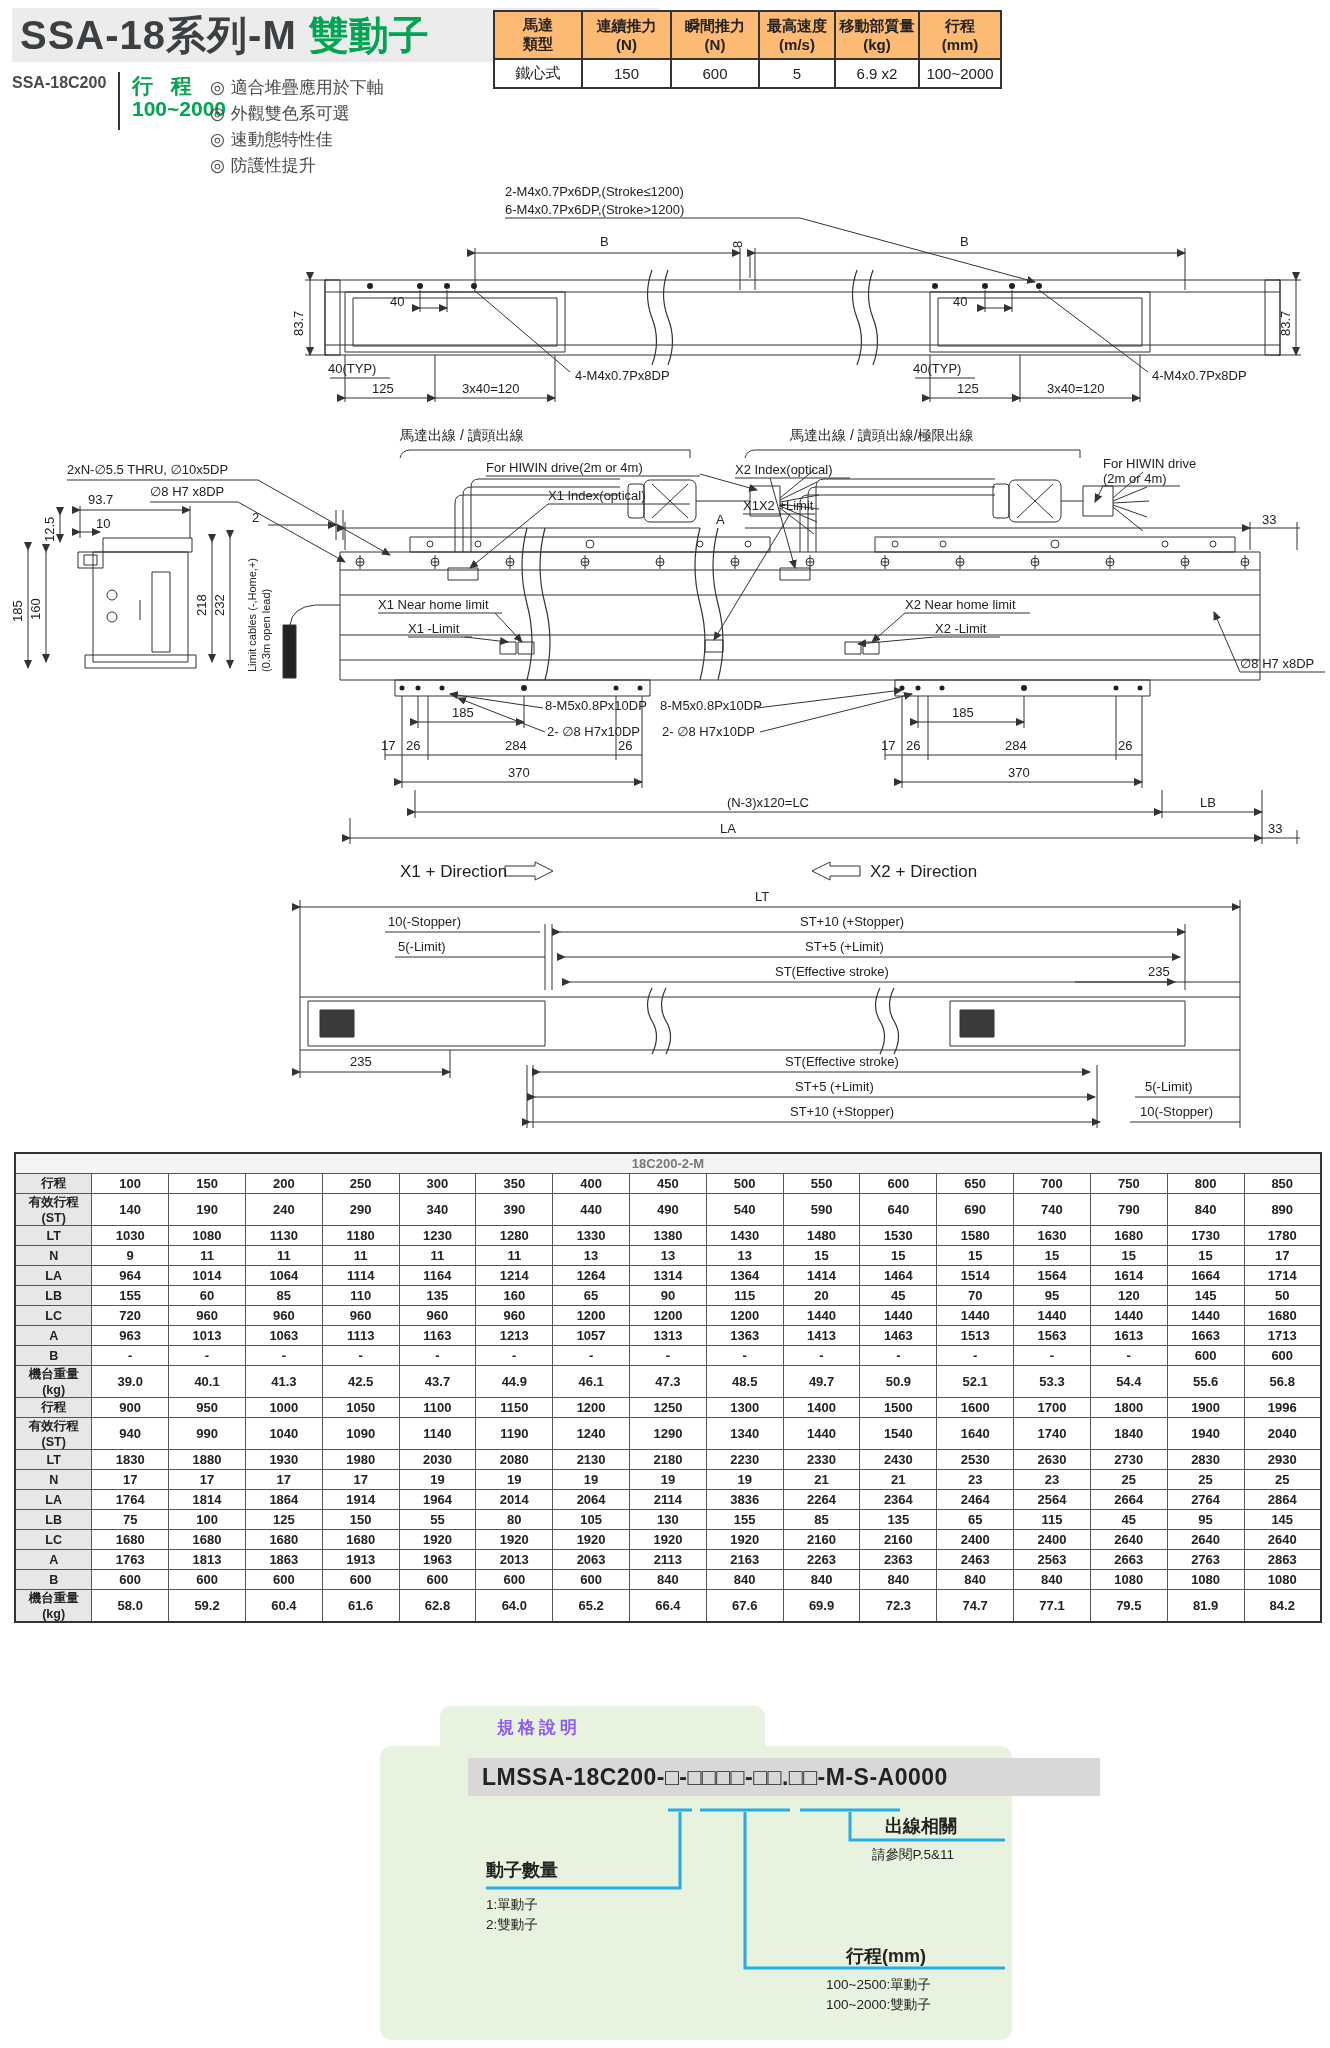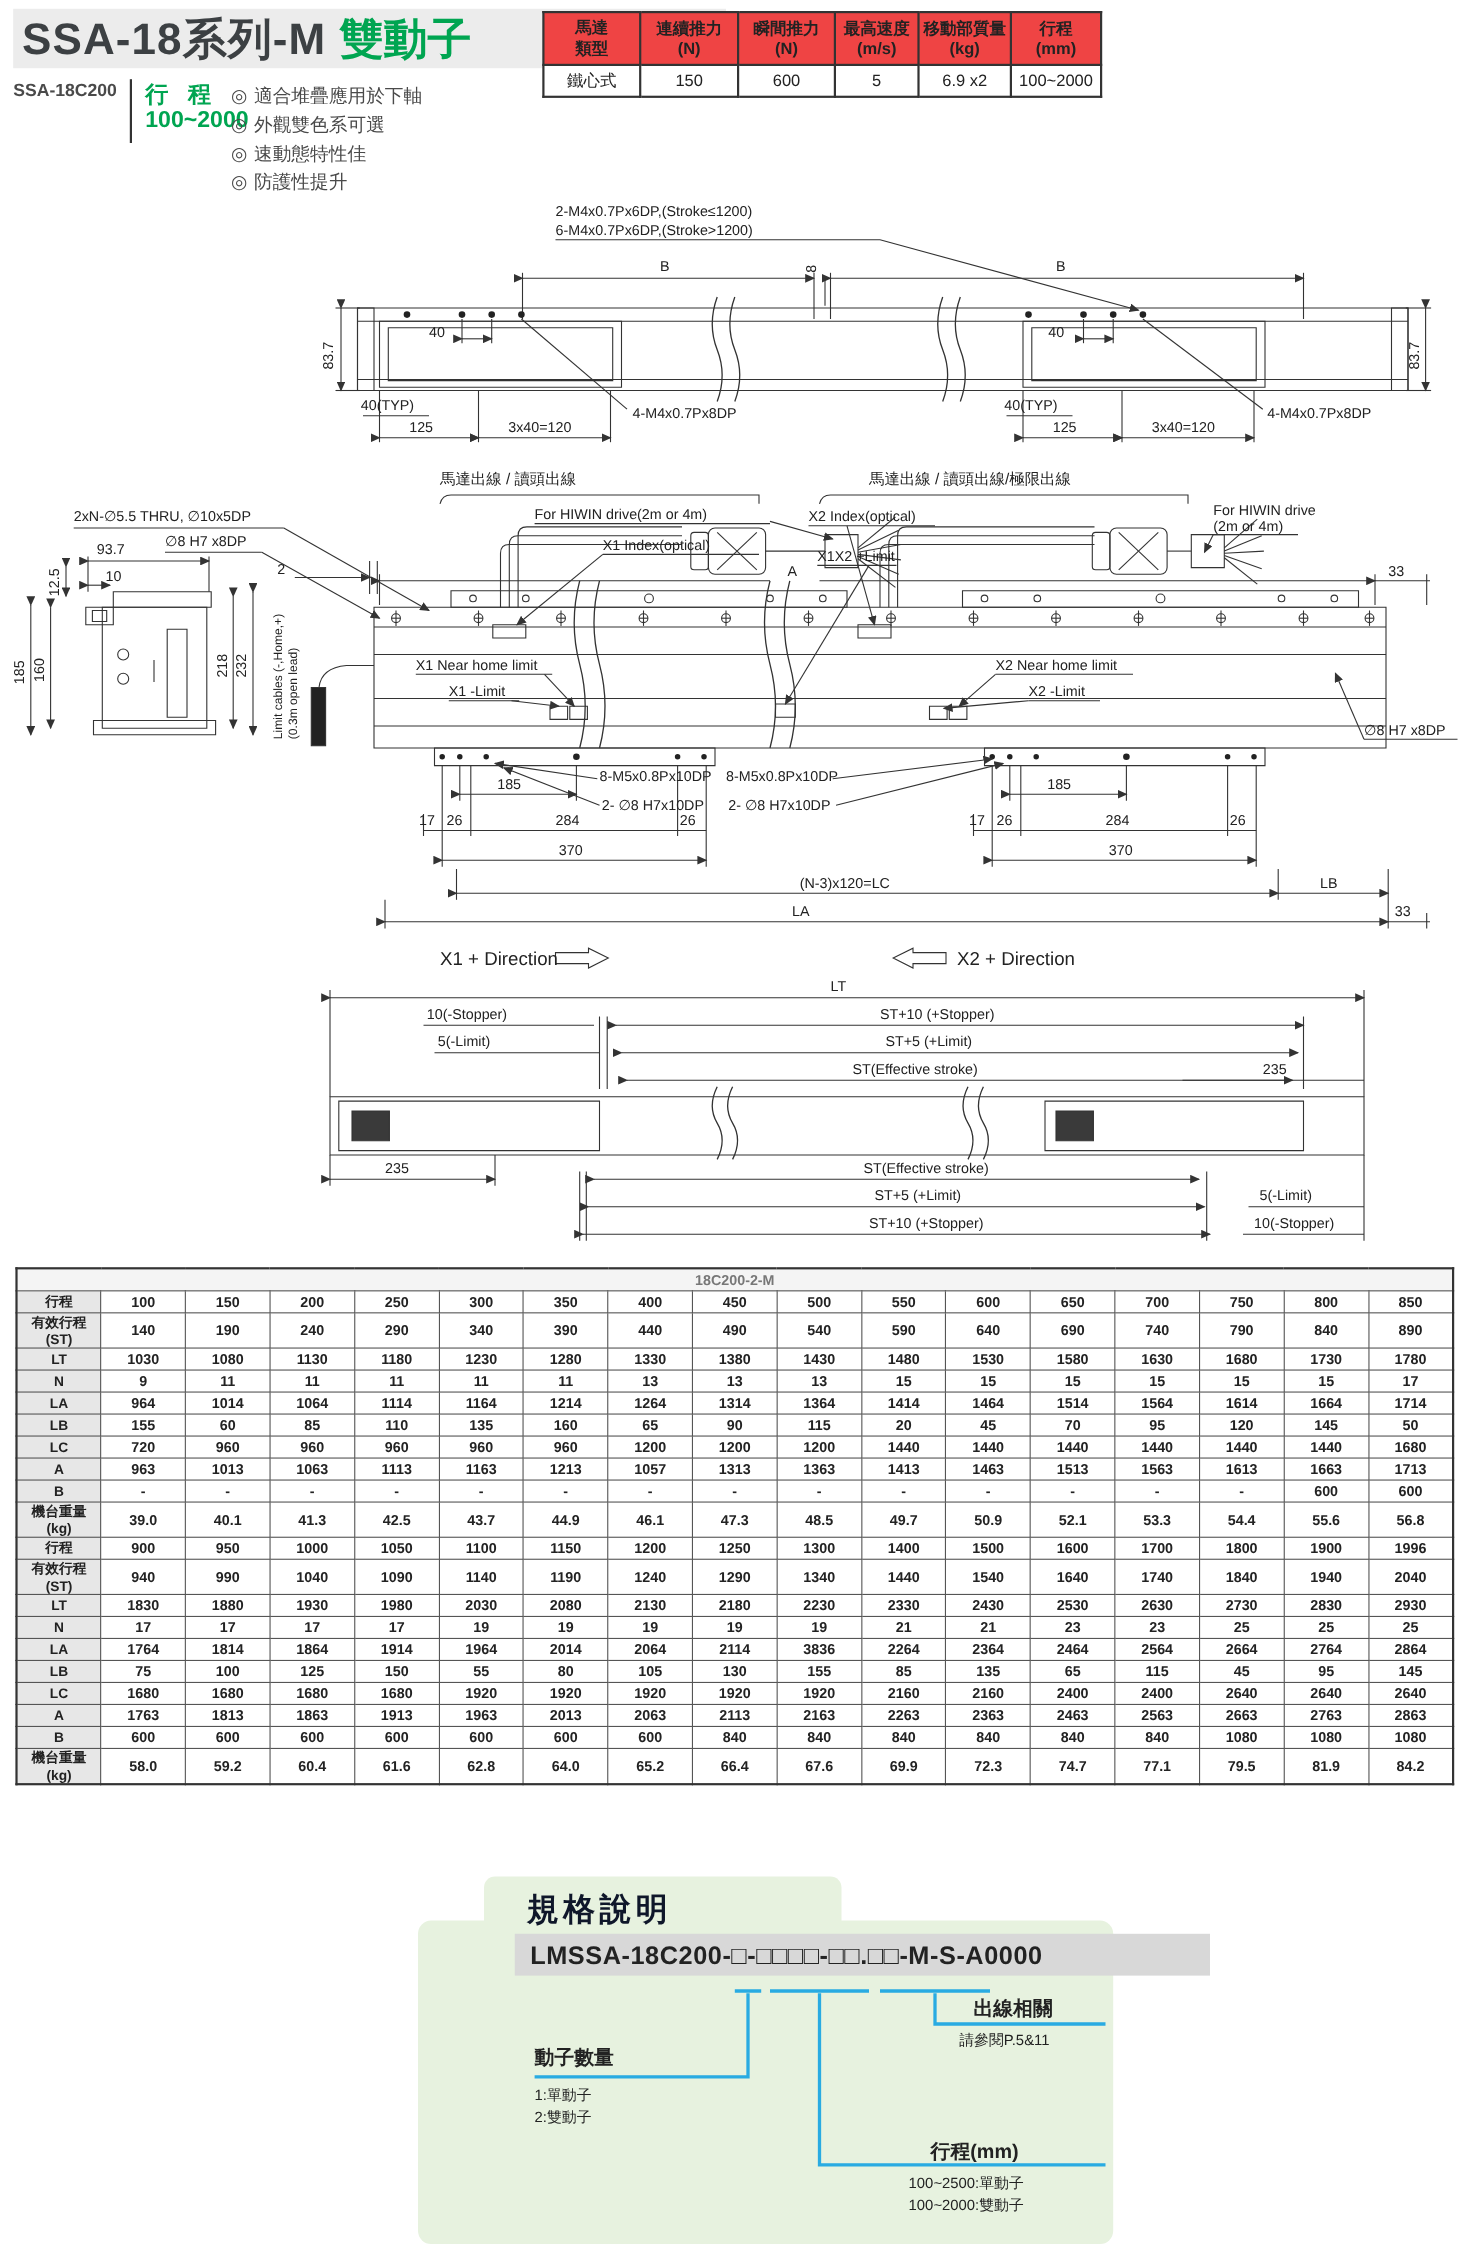--- a/index.html
+++ b/index.html
@@ -11,39 +11,39 @@
   #title-accent{font-size:40px;font-weight:bold;color:#00A551;margin-left:12px;}
   #model-line{left:12px;top:74px;font-size:16px;font-weight:bold;color:#4a4a4a;}
   #hdr-divider{left:118px;top:72px;width:2px;height:58px;background:#333;}
   #stroke-label{left:132px;top:72px;font-size:21px;font-weight:bold;color:#00A551;letter-spacing:6px;}
   #stroke-range{left:132px;top:97px;font-size:21px;font-weight:bold;color:#00A551;}
   .feature-row{position:absolute;left:210px;font-size:17px;color:#4a4a4a;white-space:nowrap;}
   .feature-bullet{margin-right:6px;}
   
   #spec-table{left:493px;top:10px;border-collapse:collapse;table-layout:fixed;}
   #spec-table th,#spec-table td{border:2px solid #333;text-align:center;vertical-align:middle;padding:1px 2px;}
-  #spec-table th{font-size:15px;font-weight:bold;color:#222;white-space:pre-line;height:44px;background:#ef4444;}
+  #spec-table th{font-size:15px;font-weight:bold;color:#222;white-space:pre-line;height:44px;background:#fdba74;}
   #spec-table td{font-size:15px;height:25px;background:#fff;}
   
   svg text{fill:#222;}
   svg .dim{font-size:13px;}
   svg .dimcjk{font-size:14px;}
   svg .small{font-size:11px;}
   svg line,svg path,svg rect,svg circle,svg polyline{vector-effect:non-scaling-stroke;}
   
   #main-table{left:14px;top:1152px;border-collapse:collapse;table-layout:fixed;width:1308px;font-weight:bold;}
   #main-table td{border:1px solid #555;font-size:13px;text-align:center;height:19px;padding:0;background:#fff;}
   #main-table td.rowlab{background:#e7e7e7;font-size:12.5px;width:88px;}
   #main-table td.ttl{background:#f4f4f4;color:#777;border:1px solid #555;border-bottom:1px solid #555;}
   #main-table{border:2px solid #333;}
   
   #spec-panel{left:380px;top:1706px;width:632px;height:334px;}
   #spec-tab{position:absolute;left:60px;top:0;width:325px;height:70px;background:#E7F2DF;border-radius:10px;}
   #spec-body{position:absolute;left:0;top:40px;width:632px;height:294px;background:#E7F2DF;border-radius:12px;}
-  #spec-title{position:absolute;left:99px;top:10px;font-size:29px;font-weight:bold;color:#0f172a;letter-spacing:4px;}
+  #spec-title{position:absolute;left:117px;top:10px;font-size:17px;font-weight:bold;color:#8b5cf6;letter-spacing:4px;}
   #model-bar{position:absolute;left:88px;top:52px;width:632px;height:38px;background:#d8d8d8;display:flex;align-items:center;}
   #model-code{font-size:23px;font-weight:bold;color:#222;margin-left:14px;letter-spacing:0.5px;white-space:nowrap;}
   .spec-lab{position:absolute;font-size:18px;font-weight:bold;color:#222;}
   .spec-note{position:absolute;font-size:13.5px;color:#222;}
 </style>
 </head>
 <body>
 
 <div class="abs" id="title-bar">
   <span id="title-main">SSA-18系列-M</span>

